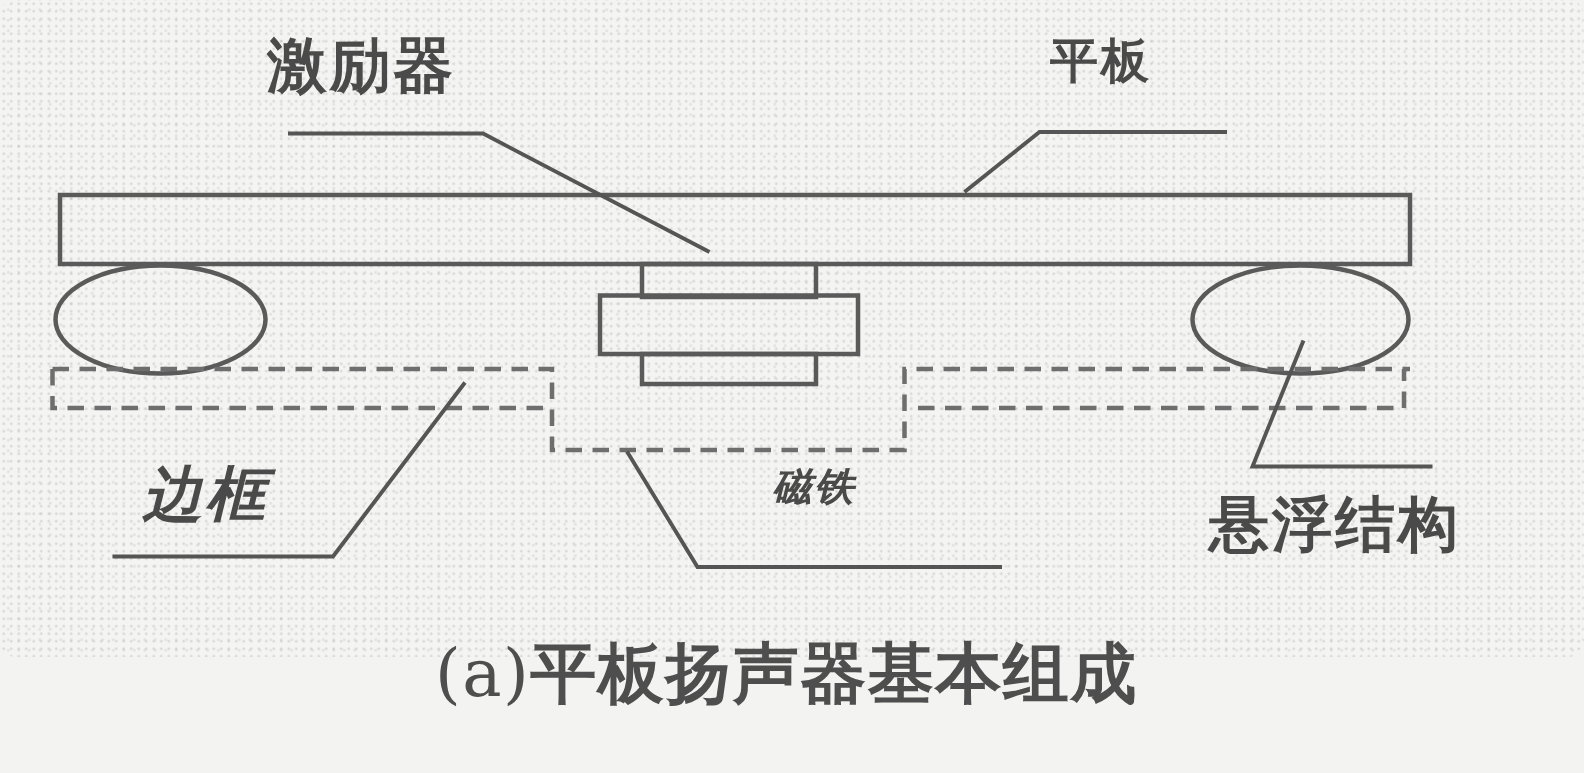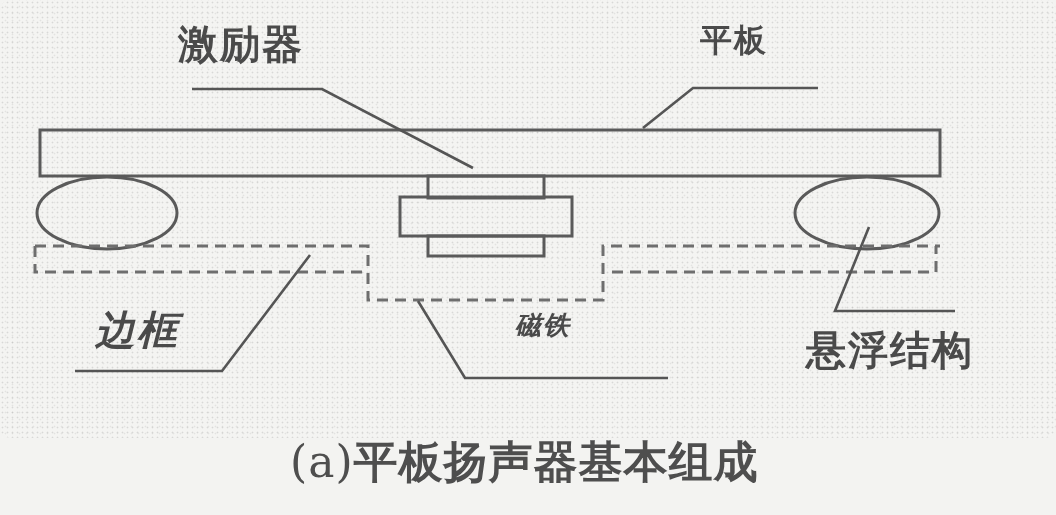--- a/index.html
+++ b/index.html
@@ -61,21 +61,20 @@
       position: absolute;
       left: 290px;
       top: 428px;
       font-family: "DejaVu Sans", sans-serif;
       font-weight: bold;
       font-size: 44px;
       color: #4e4e4e;
       white-space: nowrap;
       line-height: 1;
       letter-spacing: 1px;
-      margin-top: 12px;
     }
     .caption .paren {
       font-family: "DejaVu Serif", serif;
       font-weight: normal;
     }
     .watermark {
       position: absolute;
       left: 818px;
       top: 446px;
       display: flex;

